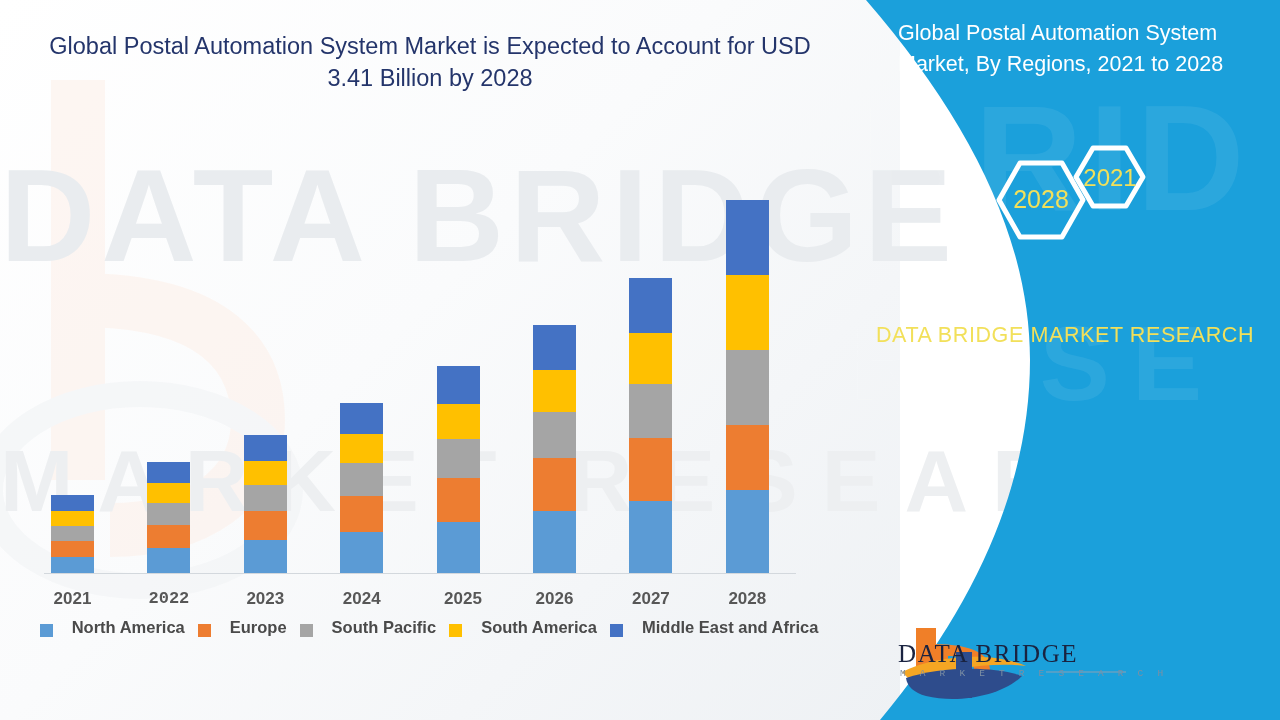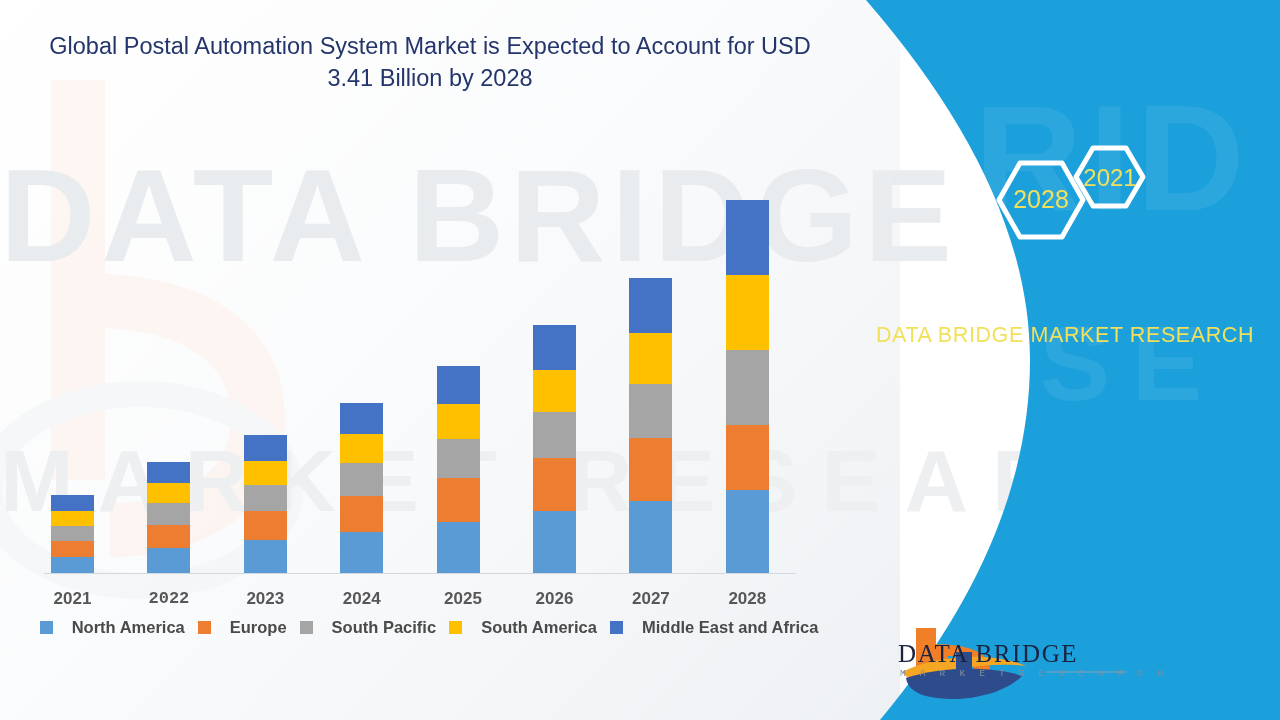--- a/index.html
+++ b/index.html
@@ -59,21 +59,21 @@
     position:absolute; width:70px; text-align:center;
     color:#575757; font-size:17px; font-weight:700;
   }
 
   
   .legend {
     position:absolute; left:0; top:618px; width:858px;
     display:flex; justify-content:center; align-items:center; gap:13px;
     flex-wrap:nowrap;
   }
-  .legend-item { display:flex; align-items:center; gap:19px; }
+  .legend-item { display:flex; align-items:flex-end; gap:19px; }
   .legend-swatch { width:13px; height:13px; flex:none; }
   .legend-label { color:#4a4a4a; font-size:16.5px; font-weight:700; white-space:nowrap; }
 
   
   .right-panel {
     position:absolute; left:820px; top:0; width:460px; height:720px;
     pointer-events:none;
   }
   .right-panel svg { display:block; }
 
@@ -227,20 +227,21 @@
                C 210 240 150 120 46 0 Z" fill="#1BA0DB"></path>
       <g opacity="0.07" fill="#ffffff">
         <text x="40" y="210" font-family="Liberation Sans, sans-serif" font-size="150" font-weight="700" letter-spacing="6">BRID</text>
         <text x="30" y="400" font-family="Liberation Sans, sans-serif" font-size="105" font-weight="700" letter-spacing="22">RESE</text>
       </g>
     </svg>
   </div>
 
   <div class="rp-content">
 
+    <div class="rp-title">Global Postal Automation System Market, By Regions, 2021 to 2028</div>
 
     <svg class="hexes" viewBox="0 0 190 125">
       <polygon points="40,18 82,18 103,55 82,92 40,92 19,55" fill="none" stroke="#ffffff" stroke-width="5" stroke-linejoin="round"></polygon>
       <polygon points="113,3 146,3 163,32 146,61 113,61 96,32" fill="none" stroke="#ffffff" stroke-width="5" stroke-linejoin="round"></polygon>
       <text id="hexLeft" x="61" y="63" text-anchor="middle" font-family="Liberation Sans, sans-serif" font-size="25" fill="#f2e05a">2028</text>
       <text id="hexRight" x="130" y="41" text-anchor="middle" font-family="Liberation Sans, sans-serif" font-size="24" fill="#f2e05a">2021</text>
     </svg>
 
     <div class="brand">DATA BRIDGE MARKET RESEARCH</div>
 

